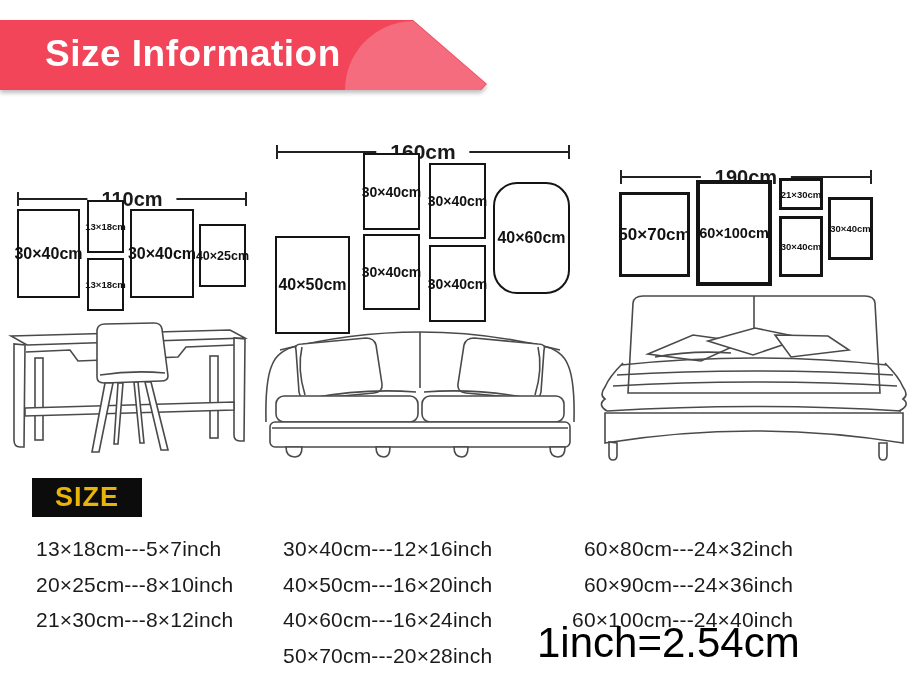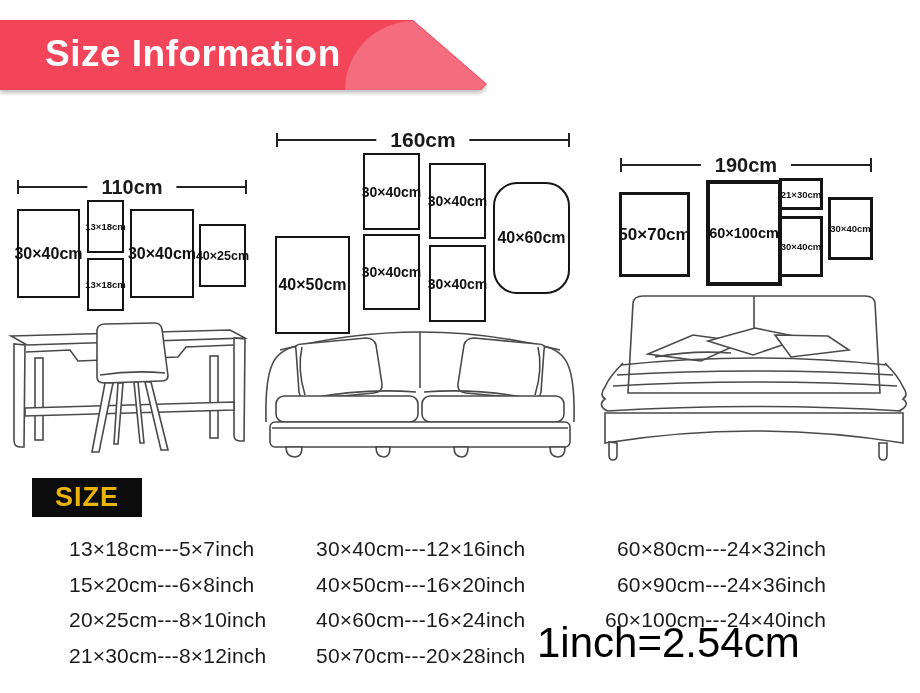--- a/index.html
+++ b/index.html
@@ -8,21 +8,21 @@
     font-family:Liberation Sans, sans-serif;color:#1a1a1a;
   }
   
   .banner{position:absolute;left:0;top:16px;width:494px;height:80px;}
   .banner svg{position:absolute;left:0;top:0;filter:drop-shadow(0 3px 2px rgba(110,110,110,.45));}
   .banner-title{
     position:absolute;left:45px;top:50%;transform:translateY(-54%);
     color:#fff;font-size:37px;font-weight:600;letter-spacing:.5px;white-space:nowrap;
   }
   
-  .measure{position:absolute;height:18px;}
+  .measure{position:absolute;height:18px;margin-top:12px;}
   .measure .mline{position:absolute;left:0;right:0;top:8px;height:0;border-top:2px solid #222;}
   .measure .tick{position:absolute;top:2px;width:2px;height:14px;background:#222;}
   .measure .tick.tl{left:0;} .measure .tick.tr{right:0;}
   .measure .mlabel{
     position:absolute;left:50%;top:9px;transform:translate(-50%,-50%);
     background:#fff;padding:0 14px;font-weight:bold;font-size:20px;white-space:nowrap;
   }
   
   .frame{
     position:absolute;background:#fff;border:2px solid #141414;box-sizing:border-box;
@@ -36,36 +36,36 @@
   .g1f5{left:199px;top:224px;width:47px;height:63px;font-size:12.5px;}
 
   .g2f1{left:275px;top:194px;width:75px;height:98px;font-size:16px;margin-top:42px;}
   .g2f2{left:363px;top:153px;width:57px;height:77px;font-size:14px;}
   .g2f3{left:363px;top:234px;width:57px;height:76px;font-size:14px;}
   .g2f4{left:429px;top:163px;width:57px;height:76px;font-size:14px;}
   .g2f5{left:429px;top:245px;width:57px;height:77px;font-size:14px;}
   .g2f6{left:493px;top:182px;width:77px;height:112px;font-size:16px;border-radius:24px;}
 
   .g3f1{left:619px;top:192px;width:71px;height:85px;font-size:17px;border-width:3px;}
-  .g3f2{left:696px;top:180px;width:76px;height:106px;font-size:14.5px;border-width:4px;margin-left:10px;}
+  .g3f2{left:696px;top:180px;width:76px;height:106px;font-size:14.5px;border-width:4px;}
   .g3f3{left:779px;top:178px;width:44px;height:32px;font-size:9.5px;border-width:3px;}
   .g3f4{left:779px;top:216px;width:44px;height:61px;font-size:9.5px;border-width:3px;}
   .g3f5{left:828px;top:197px;width:45px;height:63px;font-size:9.5px;border-width:3px;}
   
   .furn{position:absolute;}
   .furn path,.furn rect,.furn line{stroke:#4a4a4a;stroke-width:1.6;fill:#fff;}
   .furn .nl{fill:none;}
   
   .size-badge{
     position:absolute;left:32px;top:478px;width:110px;height:39px;background:#0c0c0c;
     color:#eab308;font-size:27px;font-weight:bold;letter-spacing:1px;
     display:flex;align-items:center;justify-content:center;
   }
   .conv{position:absolute;top:531px;font-size:21px;line-height:35.5px;font-weight:400;
-    color:#1b1b1b;letter-spacing:.2px;white-space:nowrap;margin-left:33px;}
+    color:#1b1b1b;letter-spacing:.2px;white-space:nowrap;}
   .conv.c1{left:36px;} .conv.c2{left:283px;} .conv.c3{left:572px;text-align:right;}
   .conv-note{position:absolute;left:537px;top:619px;font-size:42px;color:#000;white-space:nowrap;}
 </style>
 </head>
 <body>
 
 <div class="canvas">
 
   <div class="banner">
     <svg width="494" height="80" viewBox="0 0 494 80">
@@ -164,21 +164,20 @@
     <path class="nl" d="M14,118 Q160,109 308,118"></path>
     <path d="M12,120 L310,120 L310,150 Q161,126 12,150 Z"></path>
     <path d="M16,149 L16,162 Q16,167 20,167 Q24,167 24,162 L24,150 Z"></path>
     <path d="M286,150 L286,162 Q286,167 290,167 Q294,167 294,162 L294,150 Z"></path>
   </svg>
 
   <div class="size-badge">SIZE</div>
 
   <div class="conv c1">
     <div>13×18cm---5×7inch</div>
-    <div>15×20cm---6×8inch</div>
     <div>20×25cm---8×10inch</div>
     <div>21×30cm---8×12inch</div>
   </div>
   <div class="conv c2">
     <div>30×40cm---12×16inch</div>
     <div>40×50cm---16×20inch</div>
     <div>40×60cm---16×24inch</div>
     <div>50×70cm---20×28inch</div>
   </div>
   <div class="conv c3">

